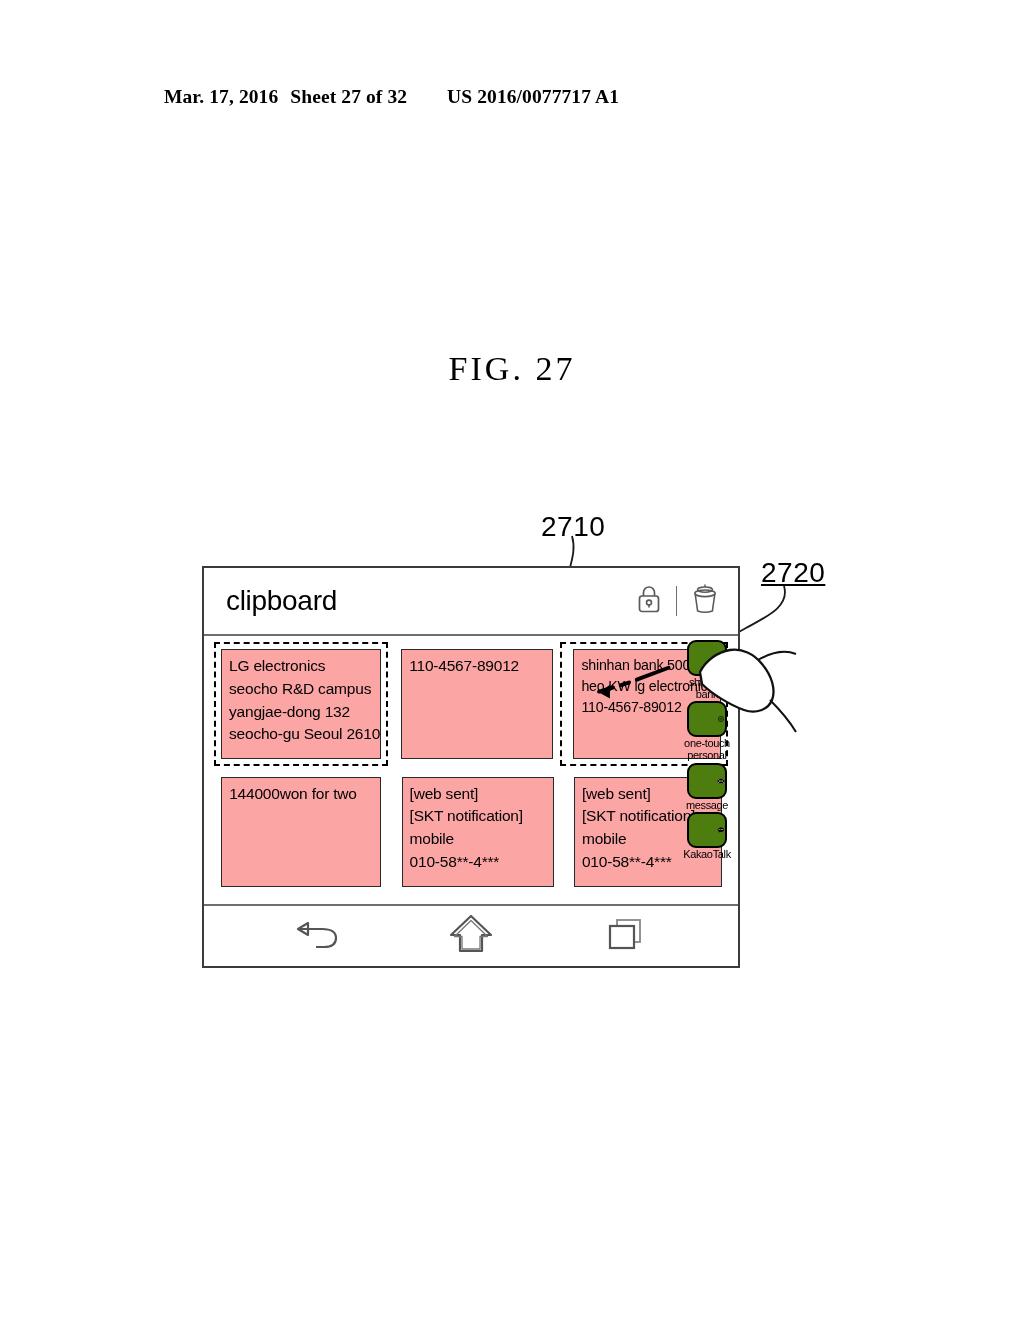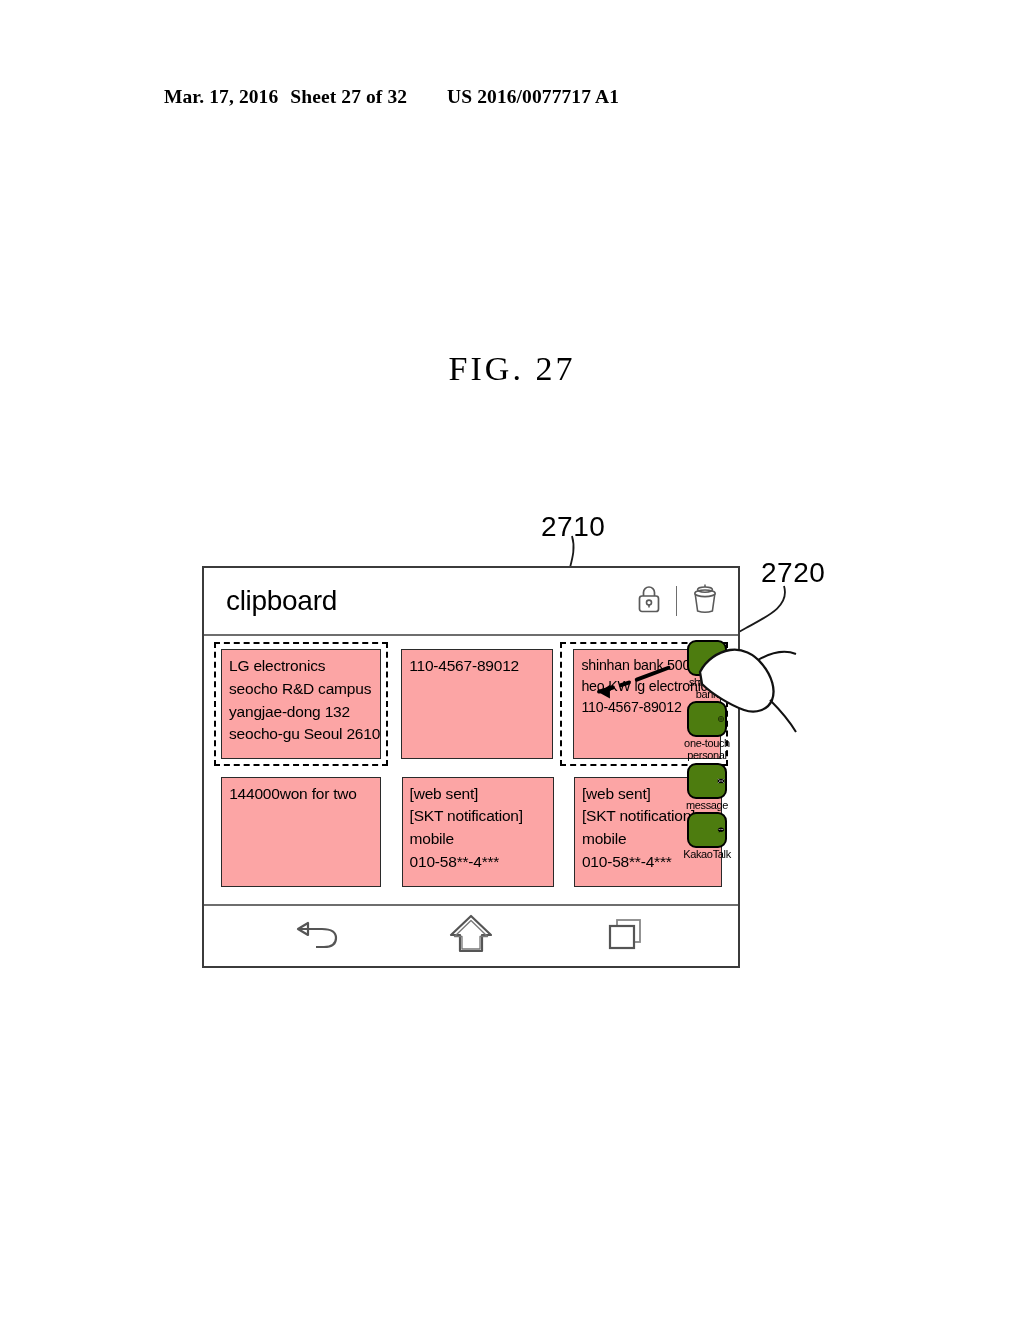--- a/index.html
+++ b/index.html
@@ -49,21 +49,21 @@
   }
 
   
   .ref-num {
     position: absolute;
     font-family: "Liberation Sans", sans-serif;
     font-size: 28px;
     letter-spacing: 0.5px;
   }
   .ref-2710 { top: 511px; left: 541px; }
-  .ref-2720 { top: 557px; left: 761px; }
+  .ref-2720 { top: 557px; left: 761px; text-decoration: underline; }
 
   .leader-svg {
     position: absolute;
     top: 0; left: 0;
     width: 1024px;
     height: 1320px;
     pointer-events: none;
   }
 
   

